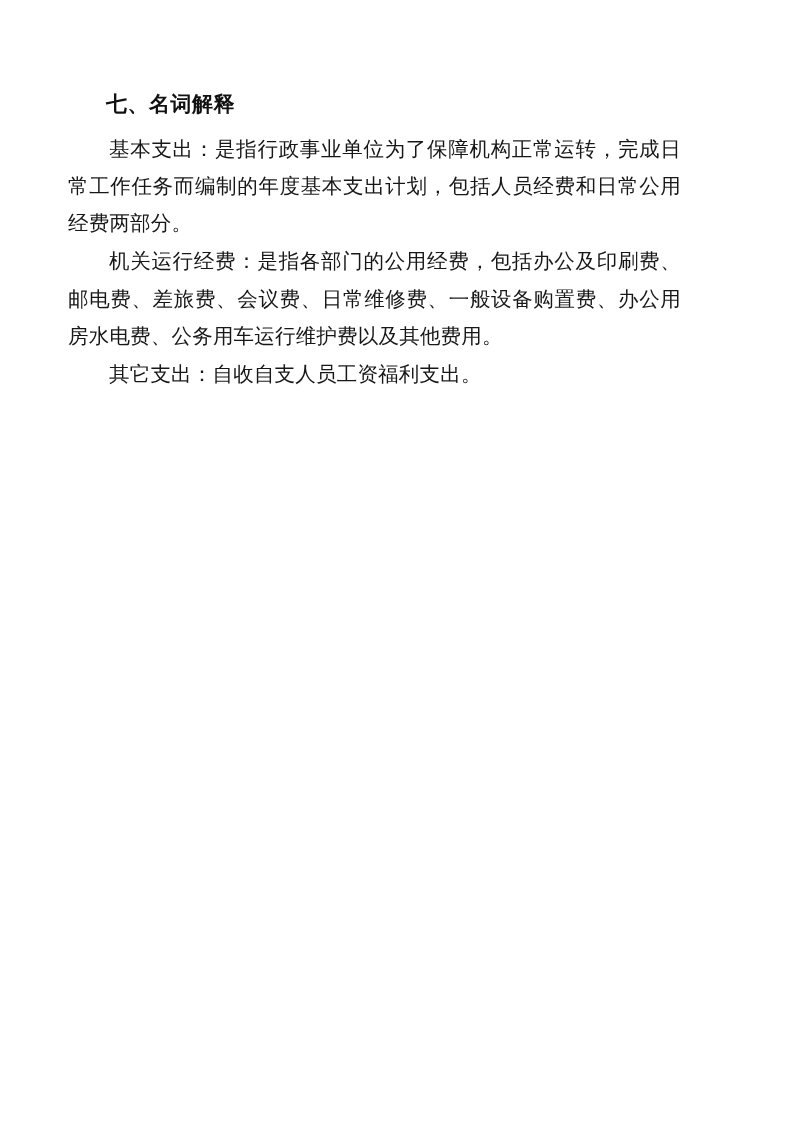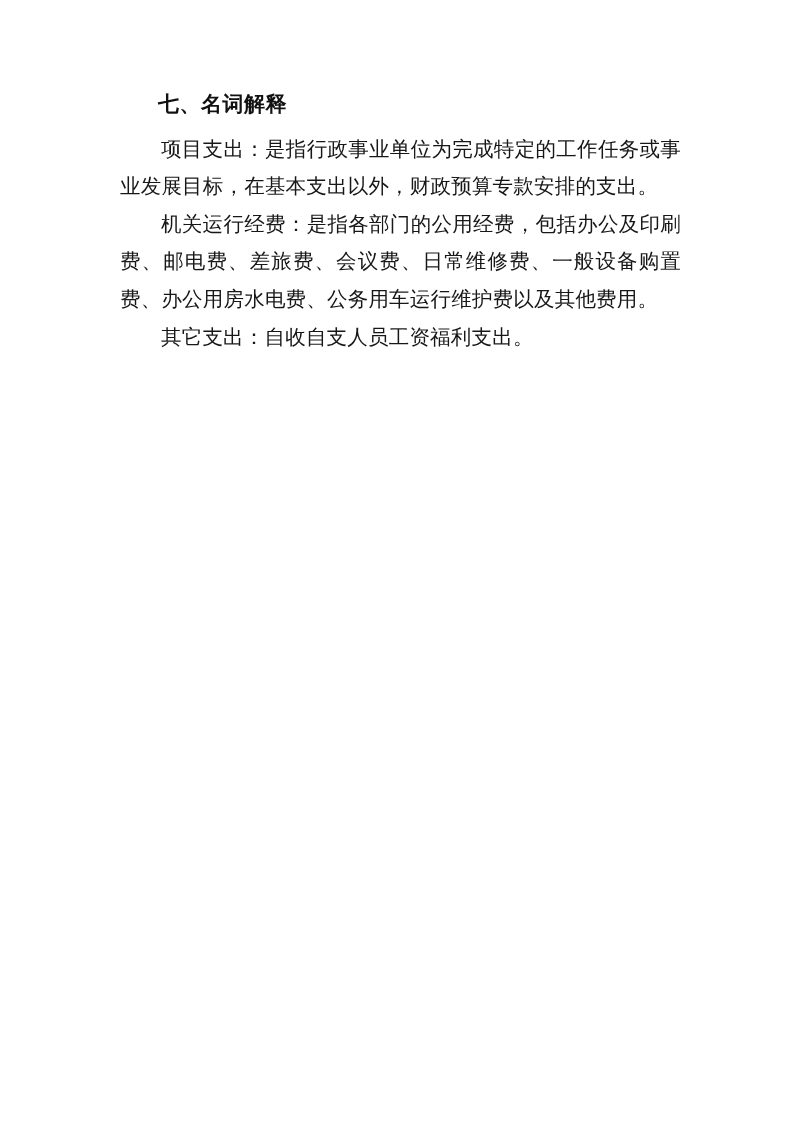--- a/index.html
+++ b/index.html
@@ -13,21 +13,21 @@
     font-family: "DejaVu Serif", "Liberation Serif", serif;
     color: #1a1a1a;
     overflow: hidden;
   }
   .page {
     position: relative;
     width: 793px;
     height: 1122px;
     background: #ffffff;
     box-sizing: border-box;
-    padding: 88px 112px 60px 120px;
+    padding: 88px 112px 60px 68px;
   }
   .doc-body {
     width: 100%;
   }
   .section-heading {
     font-size: 21px;
     font-weight: bold;
     line-height: 1.55;
     letter-spacing: 0.5px;
     margin: 0 0 10px 38px;
@@ -50,22 +50,22 @@
 </style>
 </head>
 <body>
 
 <div class="page">
   <div class="doc-body">
 
     <h2 class="section-heading">七、名词解释</h2>
 
 
+    <p class="para">基本支出：是指行政事业单位为了保障机构正常运转，完成日常工作任务而编制的年度基本支出计划，包括人员经费和日常公用经费两部分。</p>
 
-    <p class="para">项目支出：是指行政事业单位为完成特定的工作任务或事业发展目标，在基本支出以外，财政预算专款安排的支出。</p>
 
     <p class="para">机关运行经费：是指各部门的公用经费，包括办公及印刷费、邮电费、差旅费、会议费、日常维修费、一般设备购置费、办公用房水电费、公务用车运行维护费以及其他费用。</p>
 
 
     <p class="para last">其它支出：自收自支人员工资福利支出。</p>
 
   </div>
 </div>
 
 </body></html>

